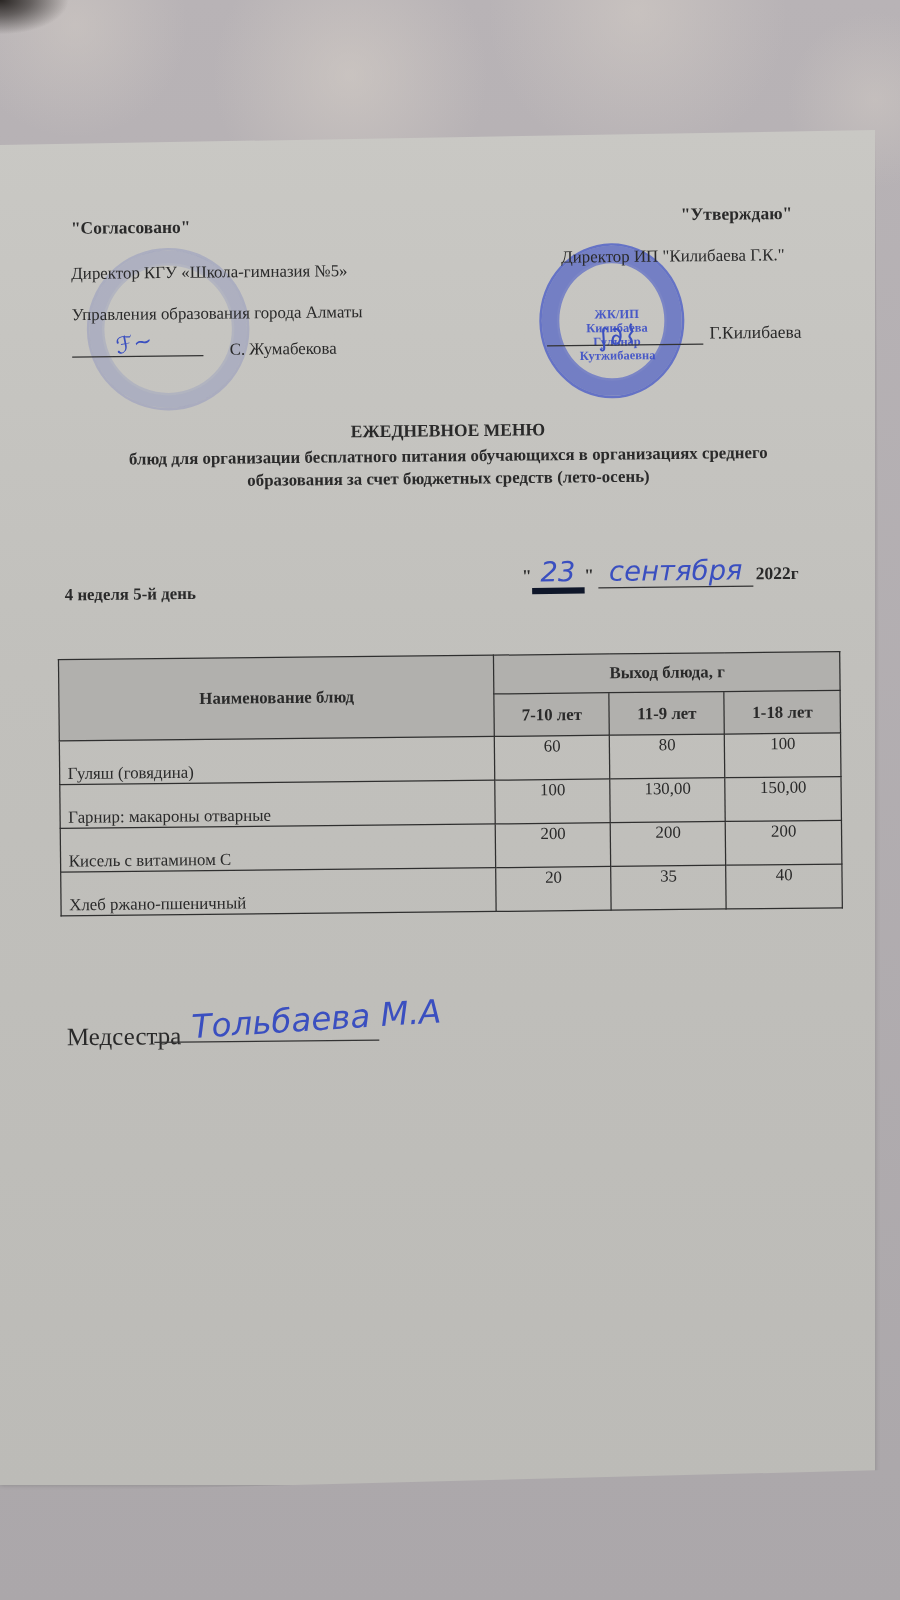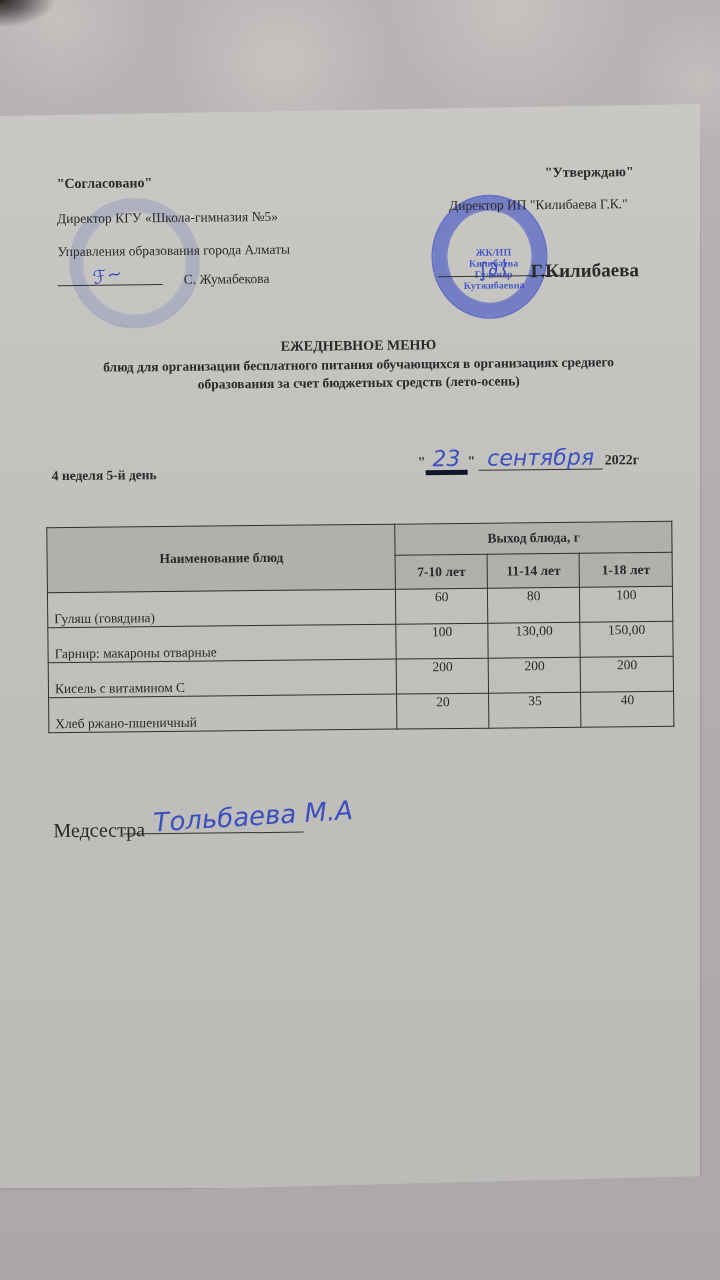--- a/index.html
+++ b/index.html
@@ -59,21 +59,21 @@
       border-bottom: 1px solid #333;
     }
     .approved-left-name { left: 186px; top: 270px; font-size: 13.5px; }
 
     .approved-right-title { left: 548px; top: 167px; font-size: 14px; }
     .approved-right-line1 { left: 452px; top: 199px; font-size: 13.5px; }
     .sig-line-right {
       left: 440px; top: 277px; width: 125px; height: 0;
       border-bottom: 1px solid #333;
     }
-    .approved-right-name { left: 533px; top: 262px; font-size: 19px; font-weight: bold; }
+    .approved-right-name { left: 570px; top: 262px; font-size: 14px; }
 
     .stamp {
       position: absolute;
       border-radius: 50%;
       pointer-events: none;
     }
     .stamp-left {
       left: 72px; top: 196px; width: 126px; height: 126px;
       border: 2px solid rgba(120,130,190,0.35);
       box-shadow: inset 0 0 0 10px rgba(120,130,190,0.08), inset 0 0 0 12px rgba(120,130,190,0.25);
@@ -179,21 +179,21 @@
   </div>
 
   <table class="menu">
     <thead>
       <tr>
         <th class="th-name" rowspan="2">Наименование блюд</th>
         <th class="th-group" colspan="3">Выход блюда, г</th>
       </tr>
       <tr>
         <th class="th-age">7-10 лет</th>
-        <th class="th-age">11-14 лет</th>
+        <th class="th-age">11-9 лет</th>
         <th class="th-age">1-18 лет</th>
       </tr>
     </thead>
     <tbody>
       <tr>
         <td class="dish">Гуляш (говядина)</td>
         <td class="val">60</td>
         <td class="val">80</td>
         <td class="val">100</td>
       </tr>

